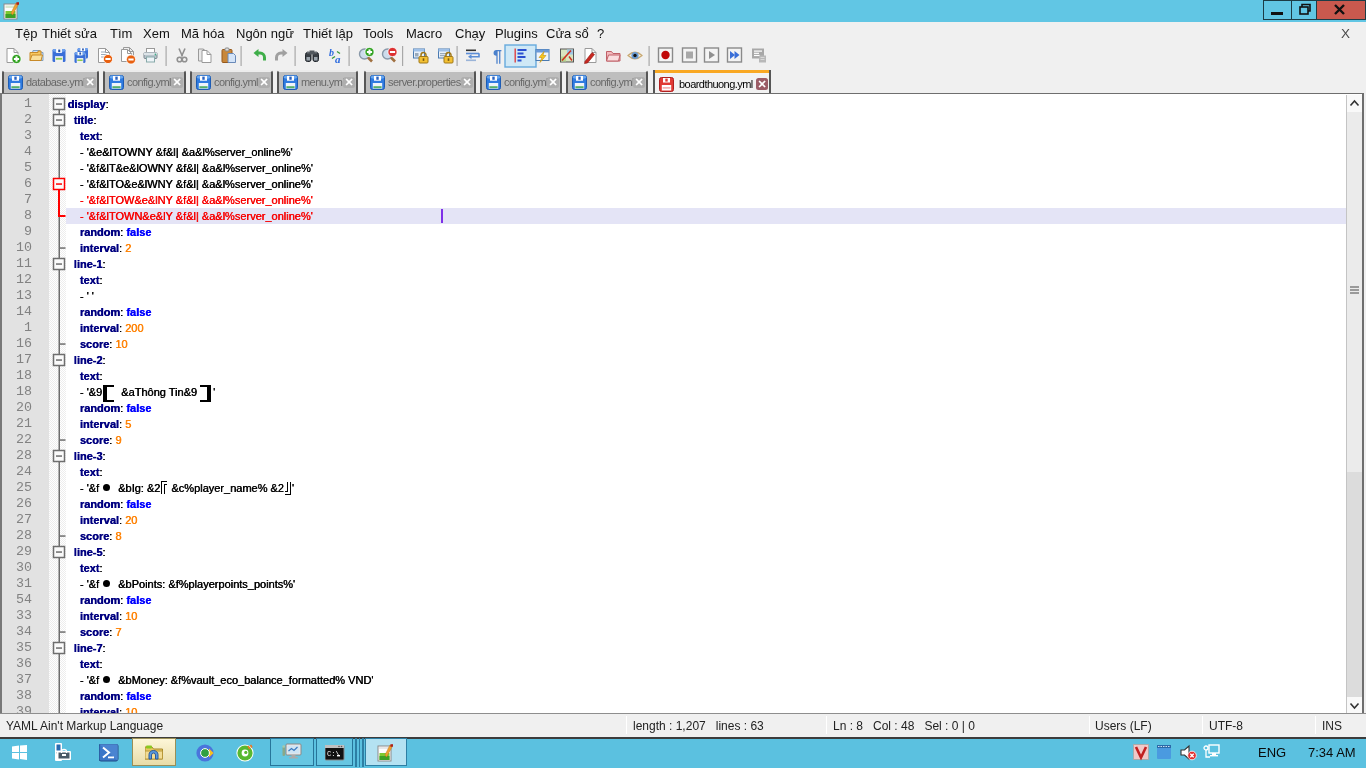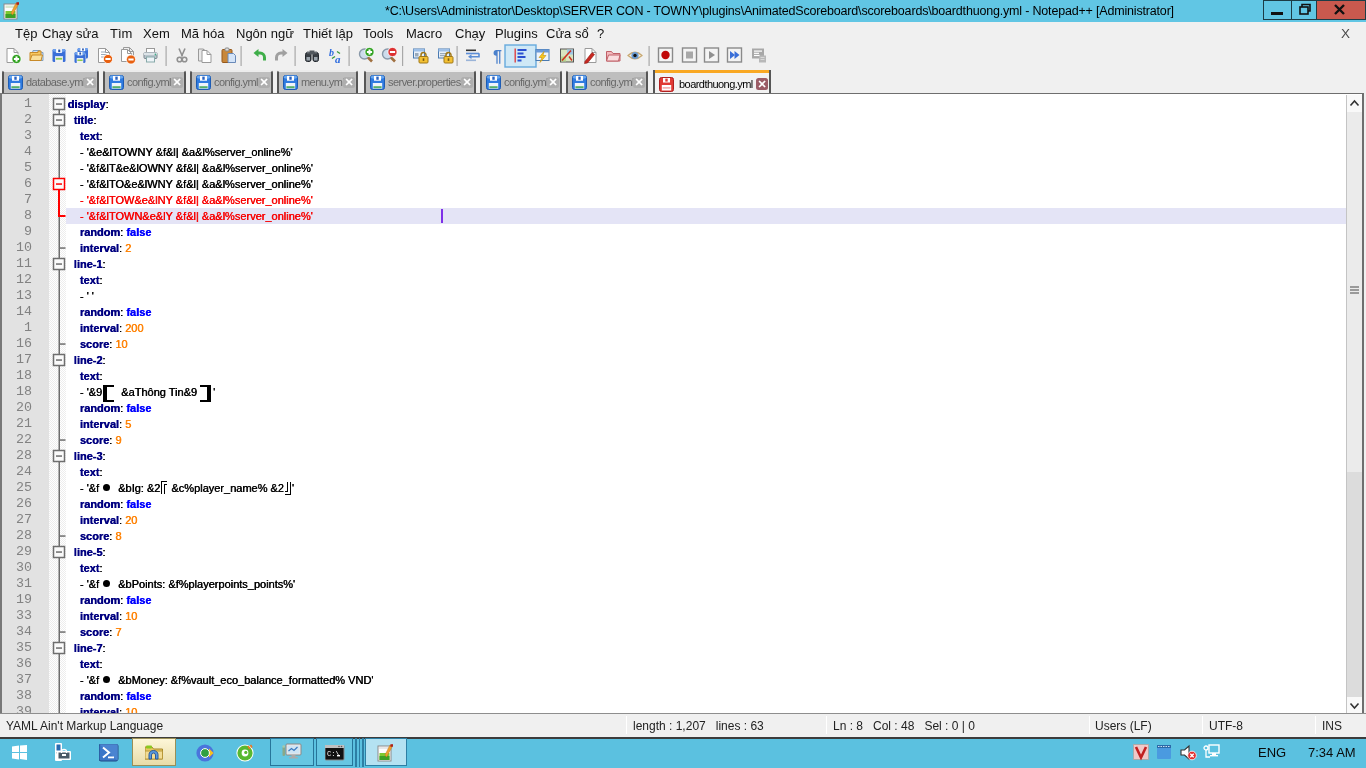--- a/index.html
+++ b/index.html
@@ -57,21 +57,20 @@
 .st{position:absolute;top:5px;font-size:12px;color:#222;white-space:nowrap}
 .stsep{position:absolute;top:2px;height:18px;width:1px;background:#c8c8c8;border-right:1px solid #fff}
 
 #taskbar{left:0;top:737px;width:1366px;height:31px;background:#5bc1e0;border-top:2px solid #3c3c3c}
 .tkbox{position:absolute;top:738px;height:28px;border:1px solid #27759a}
 .tray{position:absolute;font-size:13px;color:#0a0a0a}
 </style></head>
 <body>
 <div id="root">
 <div class="abs" id="titlebar"></div>
-<div class="abs" id="title-text">*C:\Users\Administrator\Desktop\SERVER CON - TOWNY\plugins\AnimatedScoreboard\scoreboards\boardthuong.yml - Notepad++ [Administrator]</div>
 <svg class="abs" style="left:3px;top:2px" width="17" height="18" viewBox="0 0 17 18">
       <rect x="1" y="2" width="13" height="15" fill="#fdfdfd" stroke="#8a8a8a"></rect>
       <rect x="2.5" y="3.5" width="10" height="2.5" fill="#d8e8d0"></rect>
       <rect x="2.5" y="9" width="10" height="7" fill="#7ec830"></rect>
       <rect x="2.5" y="12" width="10" height="4" fill="#3da024"></rect>
       <path d="M13 1 L8 11 L9.5 13 L15 3 Z" fill="#f0a030" stroke="#c07818" stroke-width=".5"></path>
       <rect x="13.4" y="0.2" width="2.6" height="2.6" fill="#b02418"></rect>
     </svg>
 <div class="abs winbtn" style="left:1263px;width:29px"><svg width="27" height="18">
         <rect x="7" y="11" width="12" height="3" fill="#111"></rect>
@@ -79,21 +78,21 @@
 <div class="abs winbtn" style="left:1291px;width:26px"><svg width="24" height="18">
         <rect x="8" y="6" width="8" height="7" fill="none" stroke="#111" stroke-width="1.6"></rect>
         <path d="M10 6 V3.5 H18 V10 H16" fill="none" stroke="#111" stroke-width="1.6"></path>
       </svg></div>
 <div class="abs winbtn" id="btn-close" style="left:1316px;width:50px"><svg width="48" height="18">
         <path d="M18 4 L27 13 M27 4 L18 13" stroke="#111" stroke-width="2.4"></path>
       </svg></div>
 <div class="abs" id="menubar"></div>
 <div class="abs" id="mb-items">
       <span class="mi" style="left:15px;top:26px">Tệp</span>
-      <span class="mi" style="left:42px;top:26px">Chạy sửa</span>
+      <span class="mi" style="left:42px;top:26px">Thiết sửa</span>
       <span class="mi" style="left:110px;top:26px">Tìm</span>
       <span class="mi" style="left:143px;top:26px">Xem</span>
       <span class="mi" style="left:181px;top:26px">Mã hóa</span>
       <span class="mi" style="left:236px;top:26px">Ngôn ngữ</span>
       <span class="mi" style="left:303px;top:26px">Thiết lập</span>
       <span class="mi" style="left:363px;top:26px">Tools</span>
       <span class="mi" style="left:406px;top:26px">Macro</span>
       <span class="mi" style="left:455px;top:26px">Chạy</span>
       <span class="mi" style="left:495px;top:26px">Plugins</span>
       <span class="mi" style="left:546px;top:26px">Cửa sổ</span>
@@ -431,21 +430,21 @@
       <div class="ln" style="left:2px;top:432px">22</div>
       <div class="ln" style="left:2px;top:448px">28</div>
       <div class="ln" style="left:2px;top:464px">24</div>
       <div class="ln" style="left:2px;top:480px">25</div>
       <div class="ln" style="left:2px;top:496px">26</div>
       <div class="ln" style="left:2px;top:512px">27</div>
       <div class="ln" style="left:2px;top:528px">28</div>
       <div class="ln" style="left:2px;top:544px">29</div>
       <div class="ln" style="left:2px;top:560px">30</div>
       <div class="ln" style="left:2px;top:576px">31</div>
-      <div class="ln" style="left:2px;top:592px">19</div>
+      <div class="ln" style="left:2px;top:592px">54</div>
       <div class="ln" style="left:2px;top:608px">33</div>
       <div class="ln" style="left:2px;top:624px">34</div>
       <div class="ln" style="left:2px;top:640px">35</div>
       <div class="ln" style="left:2px;top:656px">36</div>
       <div class="ln" style="left:2px;top:672px">37</div>
       <div class="ln" style="left:2px;top:688px">38</div>
       <div class="ln" style="left:2px;top:704px">39</div>
     </div>
 <div class="abs" id="foldmargin"></div>
 <div class="abs" id="curline"></div>

